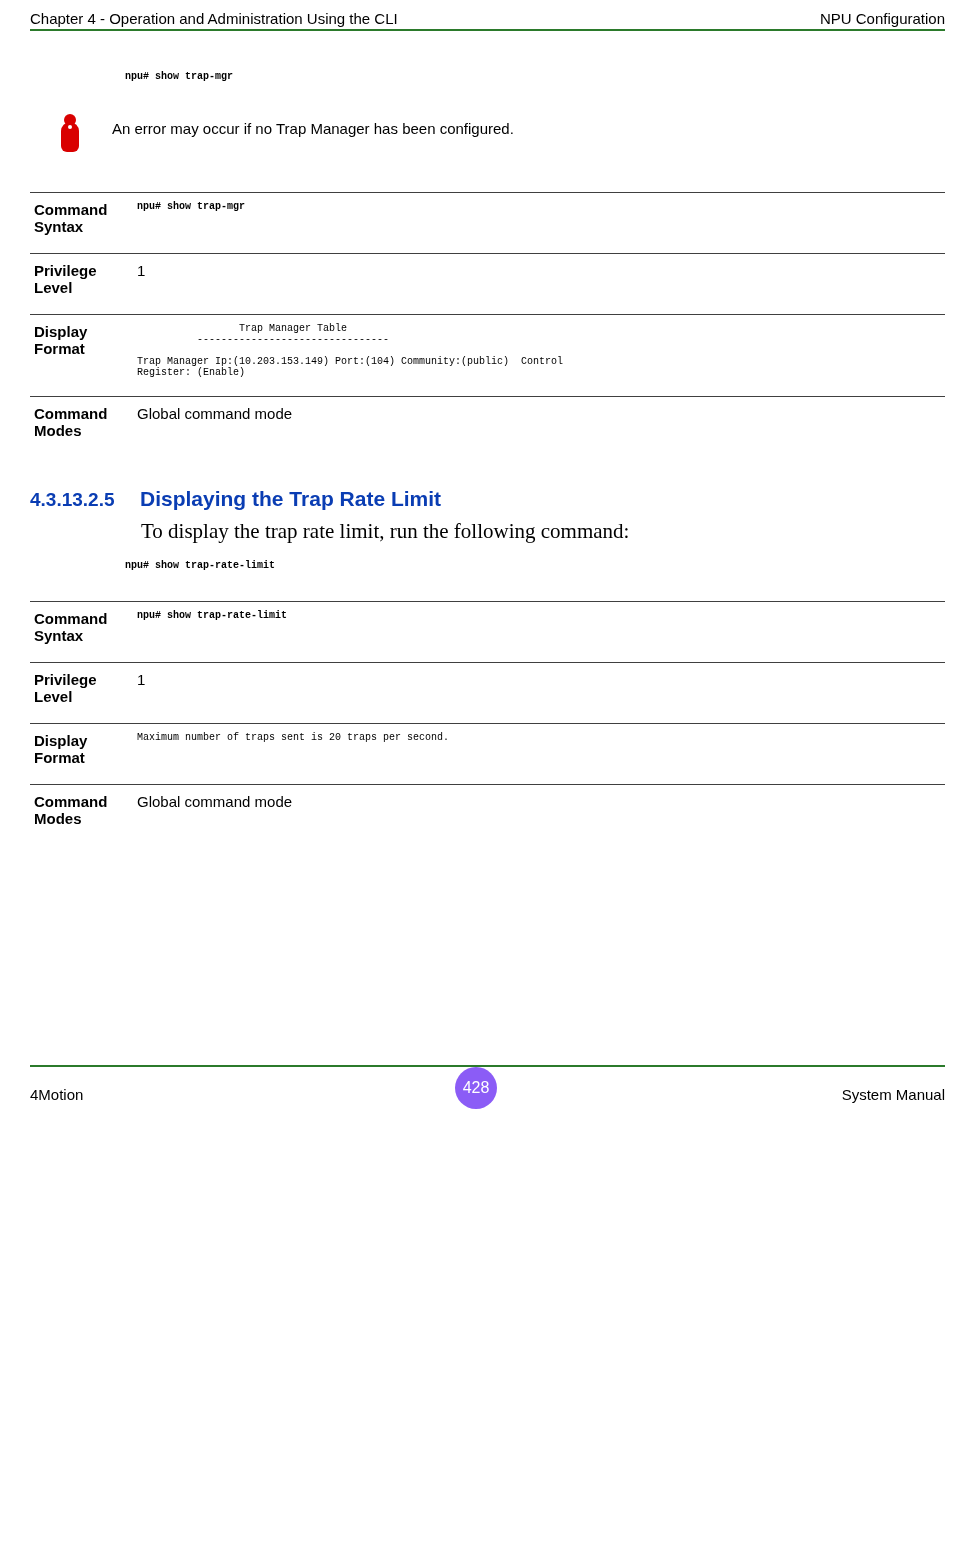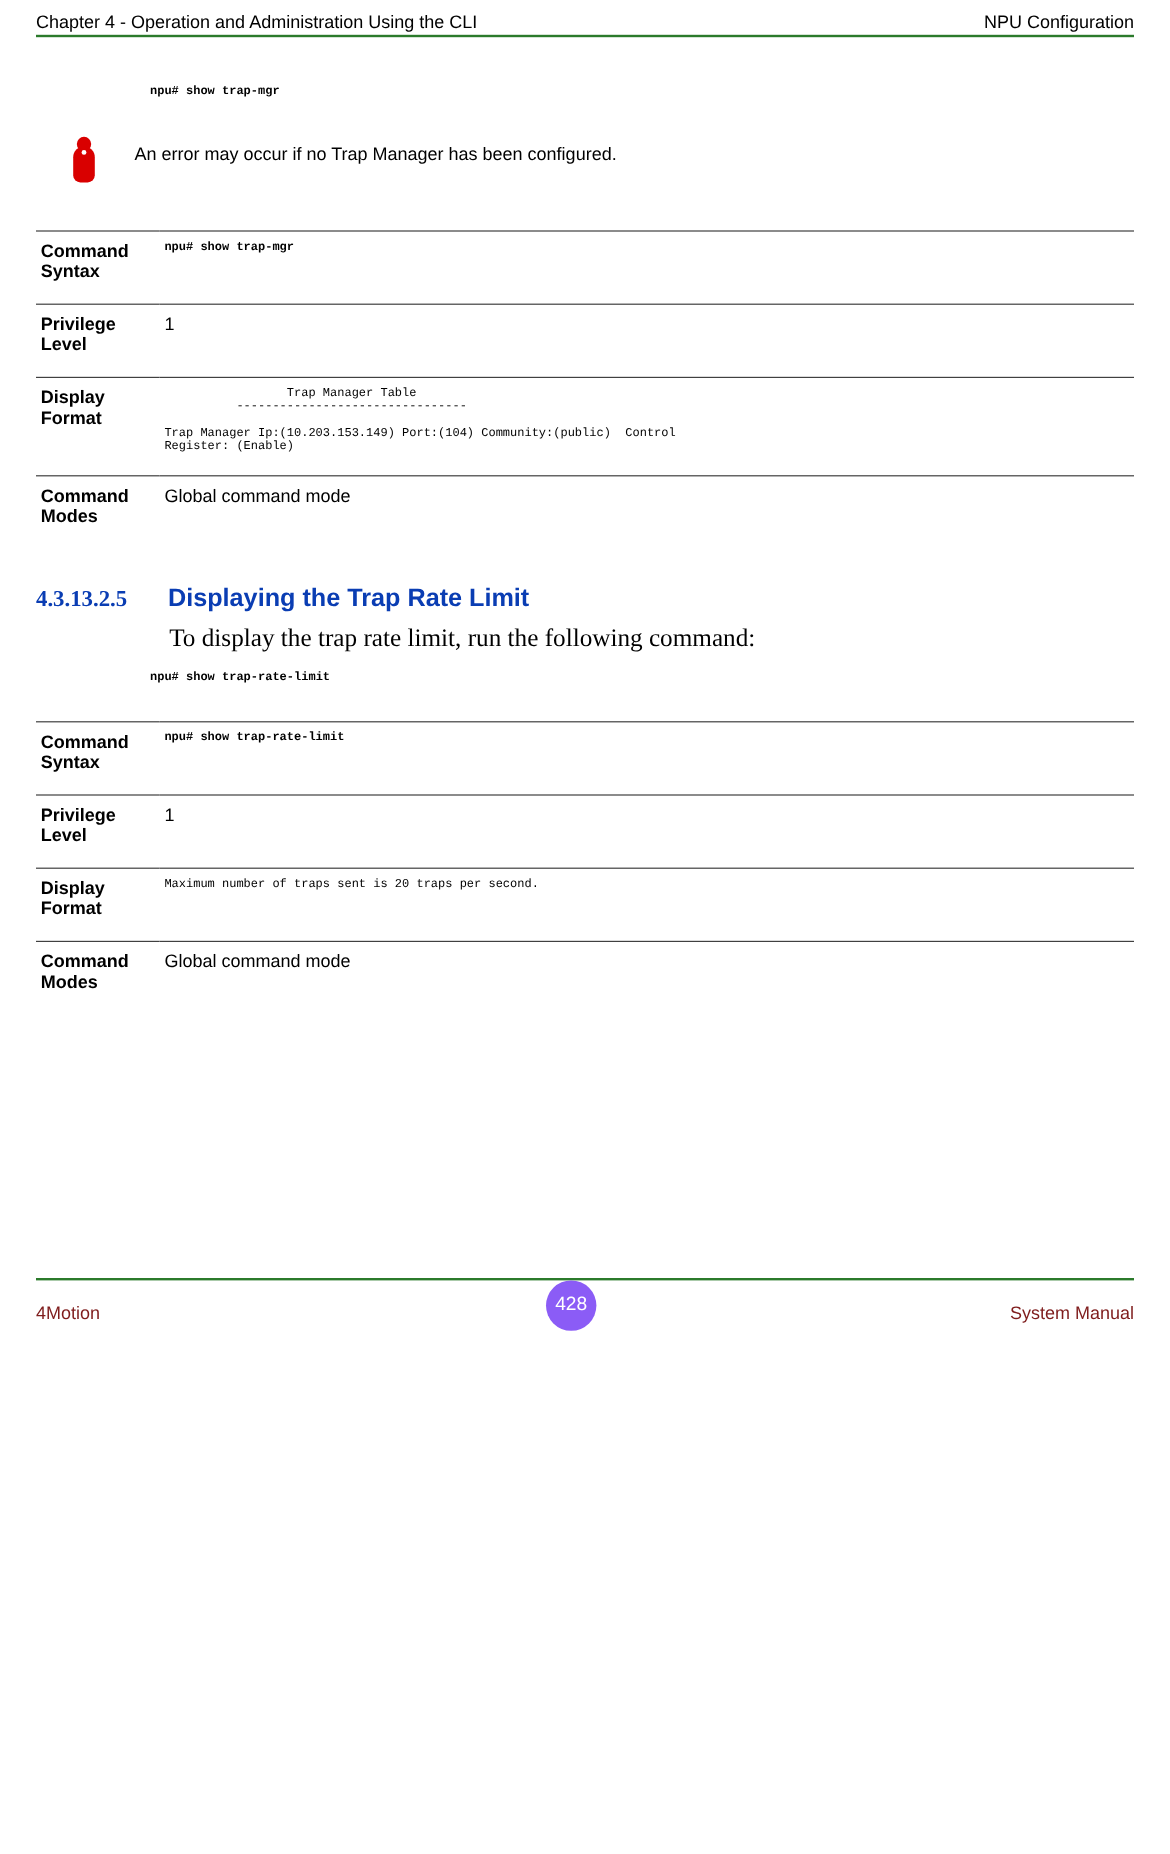--- a/index.html
+++ b/index.html
@@ -79,21 +79,20 @@
   .section-row {
     display: flex;
     align-items: baseline;
     margin: 4px 0 8px 0;
   }
   .section-num {
     width: 110px;
     font-weight: bold;
     color: #0a3db3;
     font-size: 19px;
-    font-family: Liberation Serif, serif;
   }
   .section-title {
     font-weight: bold;
     color: #0a3db3;
     font-size: 21px;
   }
   .section-body {
     margin-left: 16px;
     font-family: Georgia, 'Times New Roman', serif;
     font-size: 21px;
@@ -107,21 +106,21 @@
     border-top: 2px solid #2b7a2b;
     margin: 0 0 6px 0;
   }
   .footer {
     display: flex;
     justify-content: space-between;
     align-items: center;
     font-size: 15px;
     padding: 0 0 10px 0;
   }
-  .footer-left, .footer-right { color: #7f1d1d; }
+  .footer-left, .footer-right { color: #000000; }
   .page-badge {
     background: #8b5cf6;
     color: #fff;
     border-radius: 50%;
     width: 42px;
     height: 42px;
     display: flex;
     align-items: center;
     justify-content: center;
     font-size: 16px;

